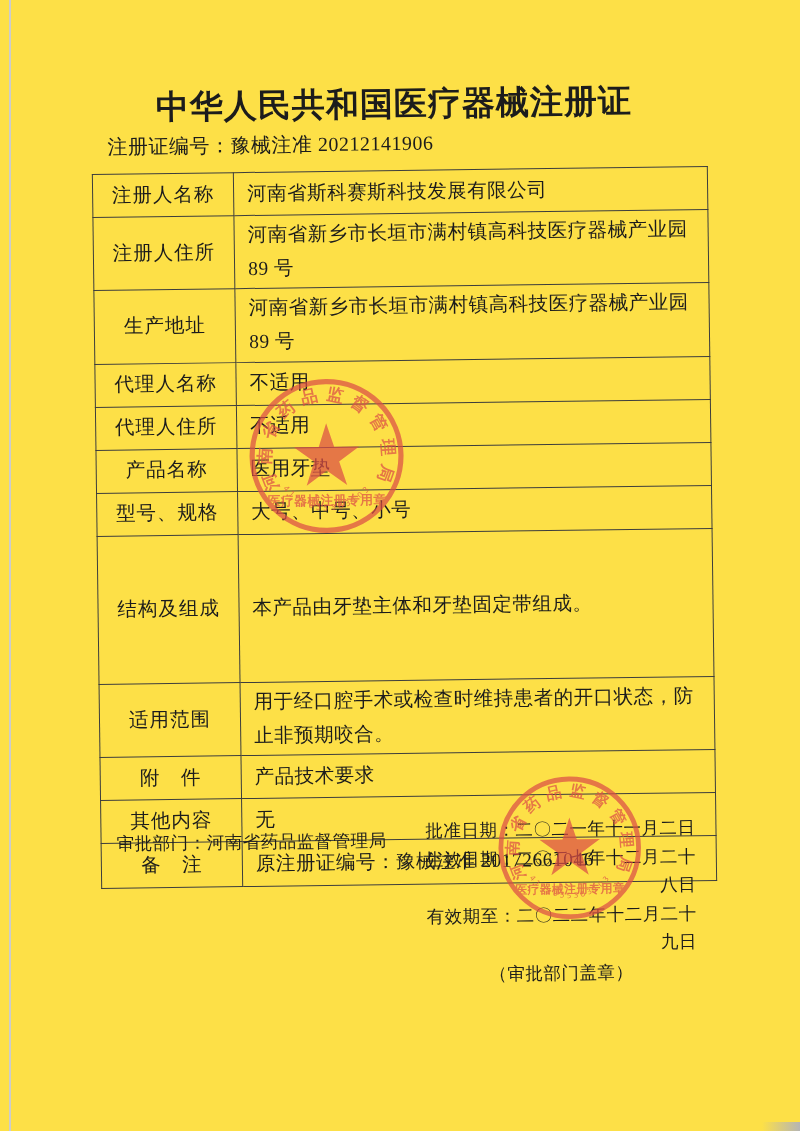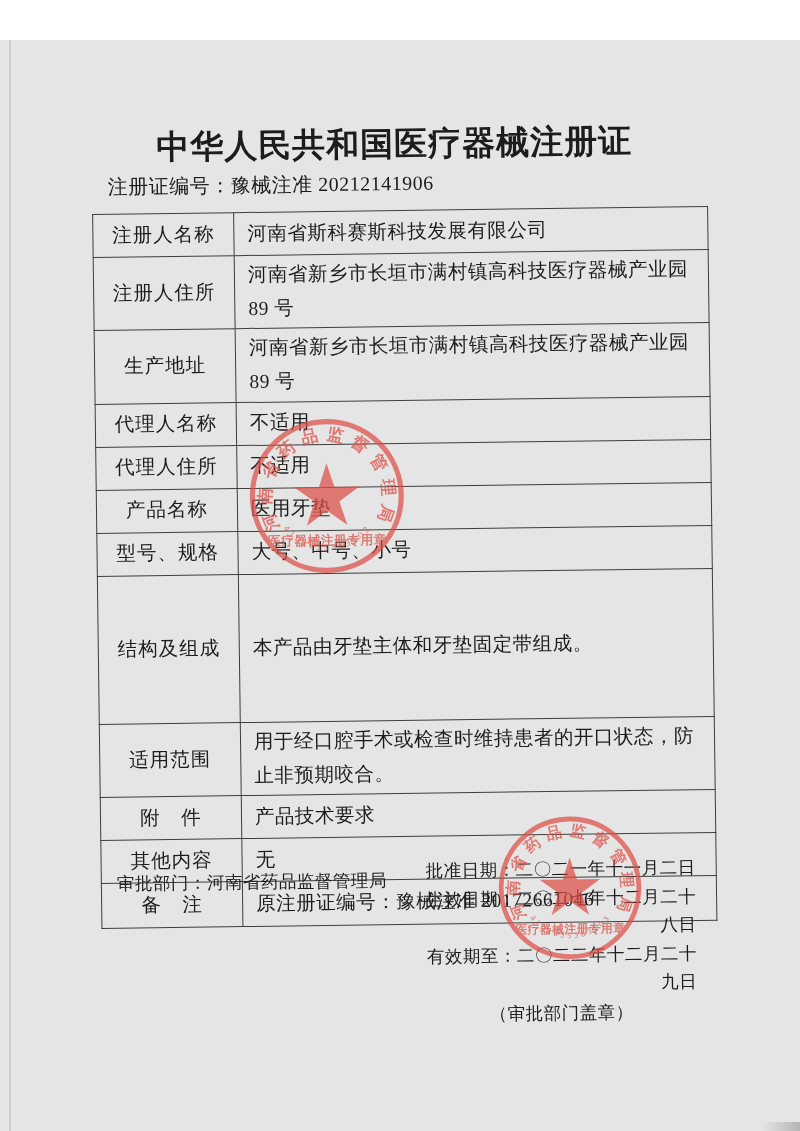--- a/index.html
+++ b/index.html
@@ -1,21 +1,21 @@
 <!DOCTYPE html>
 <html><head>
 <meta charset="utf-8">
 <style>
   html,body{margin:0;padding:0;}
   body{
     width:800px;height:1131px;position:relative;background:#ffffff;
     font-family:"Liberation Serif","DejaVu Serif",serif;color:#1c1c1c;
     overflow:hidden;
   }
-  .scan{position:absolute;inset:0;background:#e5e5e5;margin-top:40px;}
+  .scan{position:absolute;inset:0;background:#fde047;}
   .page-edge-left{position:absolute;left:9px;top:0;width:2px;height:100%;background:#cccccc;}
   .corner-shadow{position:absolute;right:0;bottom:0;width:38px;height:9px;
     background:linear-gradient(to left,#b5b5b5,rgba(255,255,255,0));}
   .sheet{position:absolute;inset:0;transform:rotate(-0.75deg);transform-origin:50% 50%;}
 
   .title{position:absolute;top:82px;left:0;width:100%;margin:0;text-align:center;
     font-size:33px;font-weight:bold;letter-spacing:1px;}
   .cert-no{position:absolute;left:113px;top:130px;font-size:20px;letter-spacing:0.5px;}
 
   .cert-table{position:absolute;left:97px;top:170px;width:616px;border-collapse:collapse;

